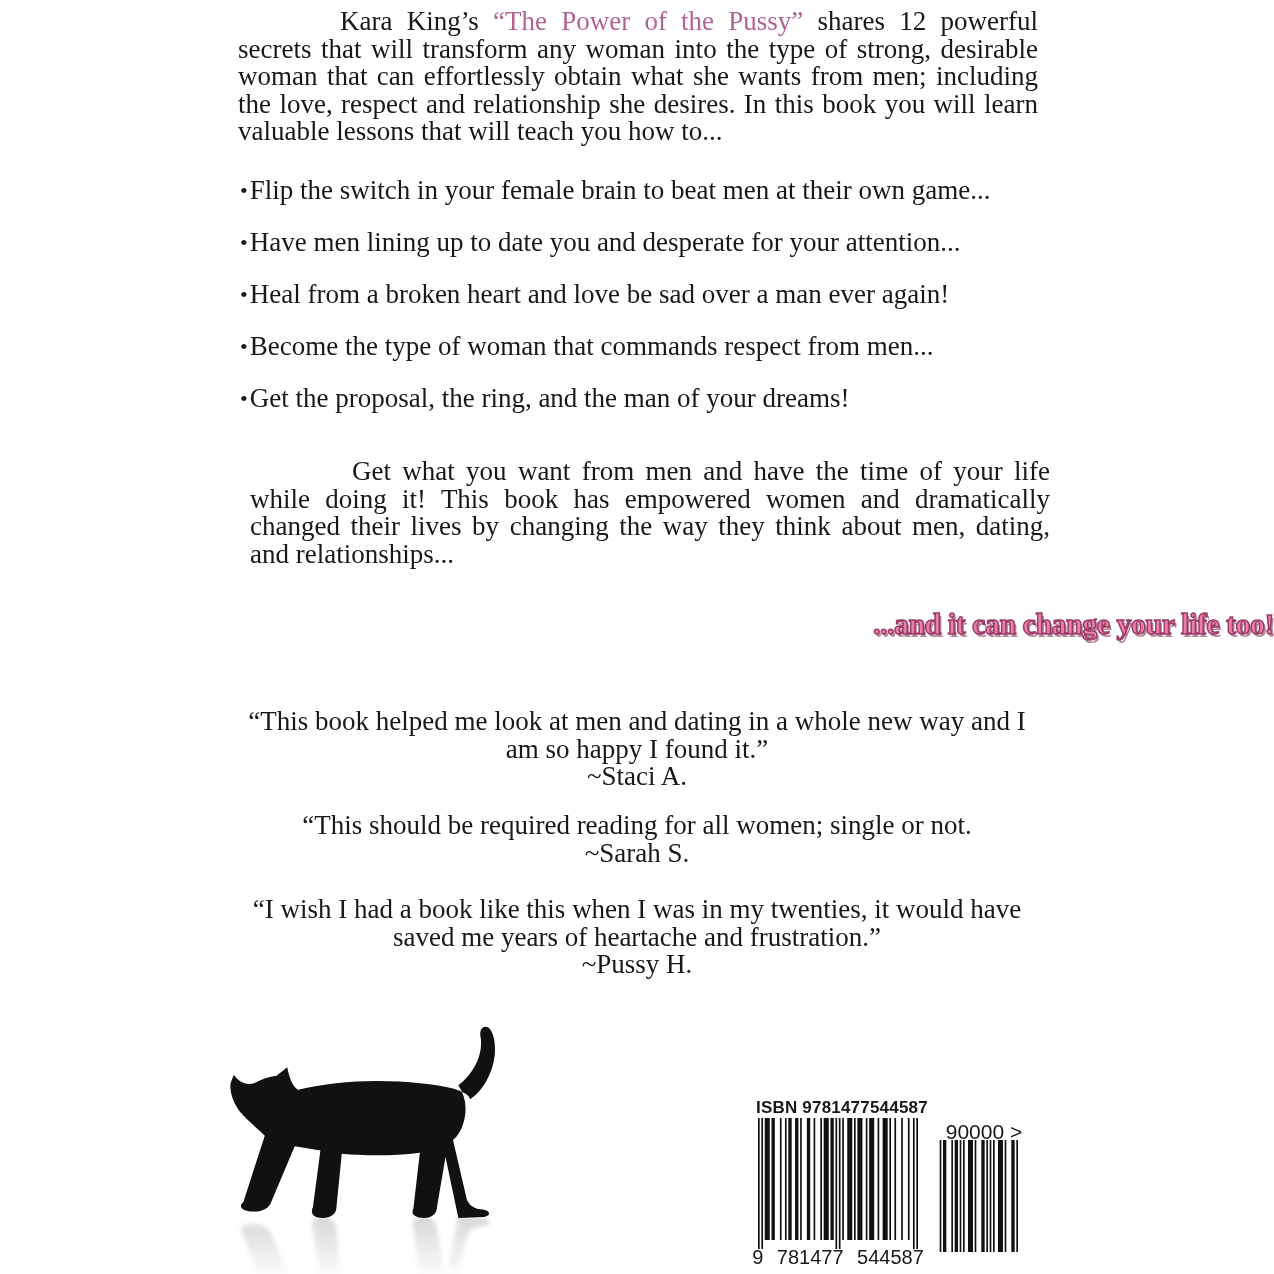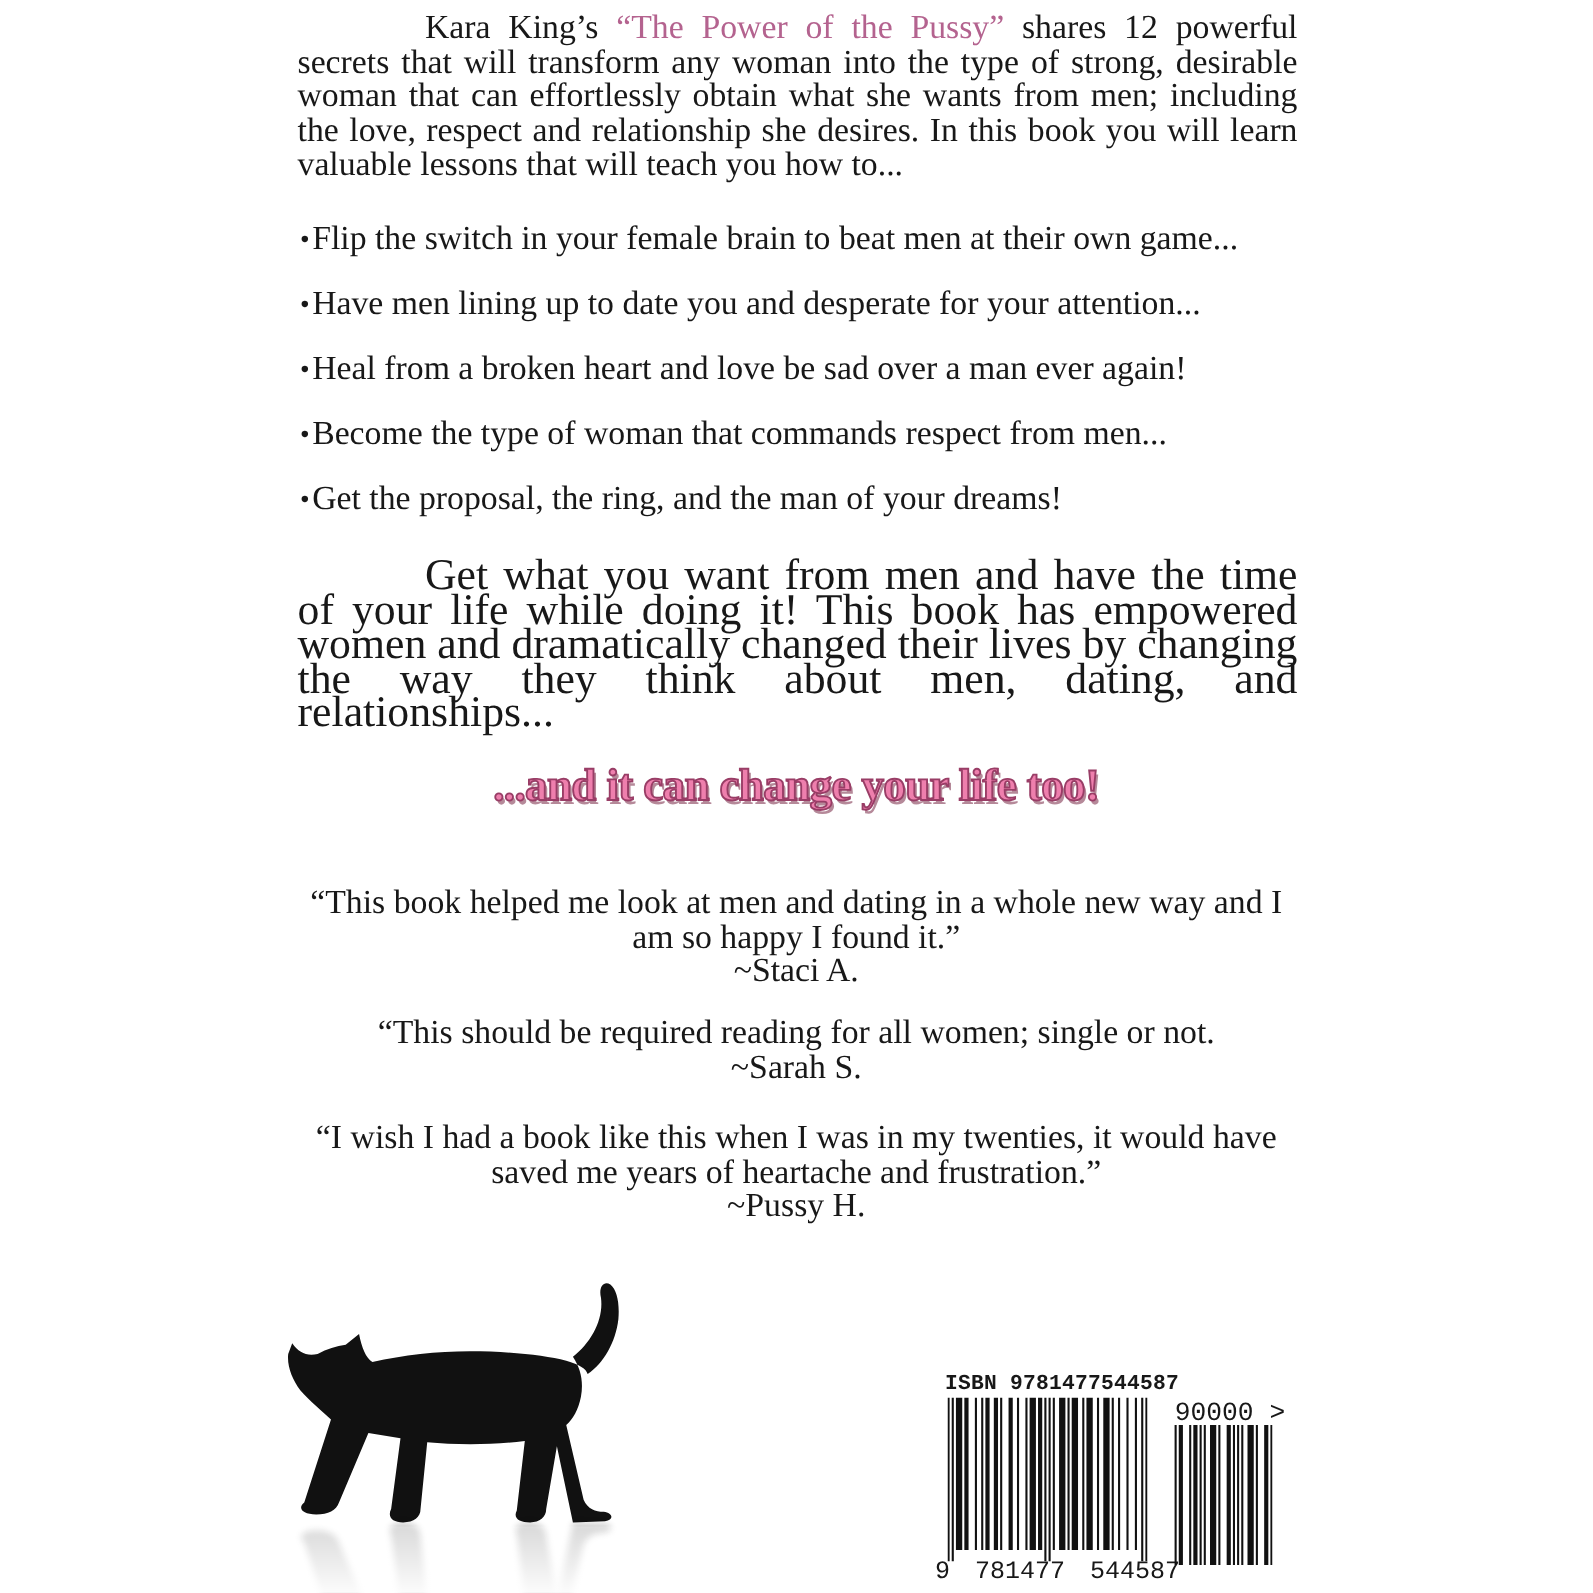--- a/index.html
+++ b/index.html
@@ -10,40 +10,40 @@
   .intro{position:absolute;left:238px;top:8px;width:800px;margin:0;
          font-size:27px;line-height:27.5px;text-align:justify;text-indent:102px;}
   .title-pink{color:#b4638f;}
 
   
   .bullets{position:absolute;left:240px;top:177px;width:810px;}
   .bullet-item{font-size:27px;line-height:27px;margin-bottom:25px;white-space:nowrap;}
   .bullet-item .marker{font-size:22px;vertical-align:1px;margin-right:2px;}
 
   
-  .closing{position:absolute;left:238px;top:446px;width:800px;margin:0;
-           font-size:35px;line-height:27.5px;text-align:justify;text-indent:102px;}
+  .closing{position:absolute;left:238px;top:446px;width:800px;margin:12px;
+           font-size:27px;line-height:27.5px;text-align:justify;text-indent:102px;}
 
   
-  .headline{position:absolute;left:0;top:607px;width:1274px;text-align:center;
-            font-size:36px;font-weight:bold;letter-spacing:-0.5px;color:#ee7fad;
+  .headline{position:absolute;left:0;top:607px;width:1274px;text-align:right;
+            font-size:30px;font-weight:bold;letter-spacing:-0.5px;color:#ee7fad;
             -webkit-text-stroke:1.5px #993d66;
             text-shadow:2px 3px 0 rgba(120,40,70,0.55);}
 
   
   .testimonial{position:absolute;left:237px;width:800px;text-align:center;
                font-size:27px;line-height:27.5px;}
   .t1{top:708px;} .t2{top:812px;} .t3{top:896px;text-align:center;}
 
   
   .cat{position:absolute;left:226px;top:1018px;width:300px;height:262px;}
 
   
   .barcode{position:absolute;left:748px;top:1096px;width:310px;height:178px;background:#fff;
-           font-family:Liberation Mono, monospace;}
+           font-family:Liberation Sans, sans-serif;}
   .isbn-label{position:absolute;left:8px;top:2px;width:164px;text-align:center;
               font-size:17px;font-weight:bold;letter-spacing:0.2px;white-space:nowrap;}
   .main-bars{position:absolute;left:10px;top:22px;width:160px;height:135px;}
   .main-digits{position:absolute;left:0;top:150px;width:180px;text-align:center;
                font-size:20px;word-spacing:8px;white-space:nowrap;}
   .addon-label{position:absolute;left:186px;top:24px;width:100px;text-align:center;
                font-size:21px;white-space:nowrap;}
   .addon-bars{position:absolute;left:190px;top:44px;width:80px;height:112px;}
 </style>
 </head>

